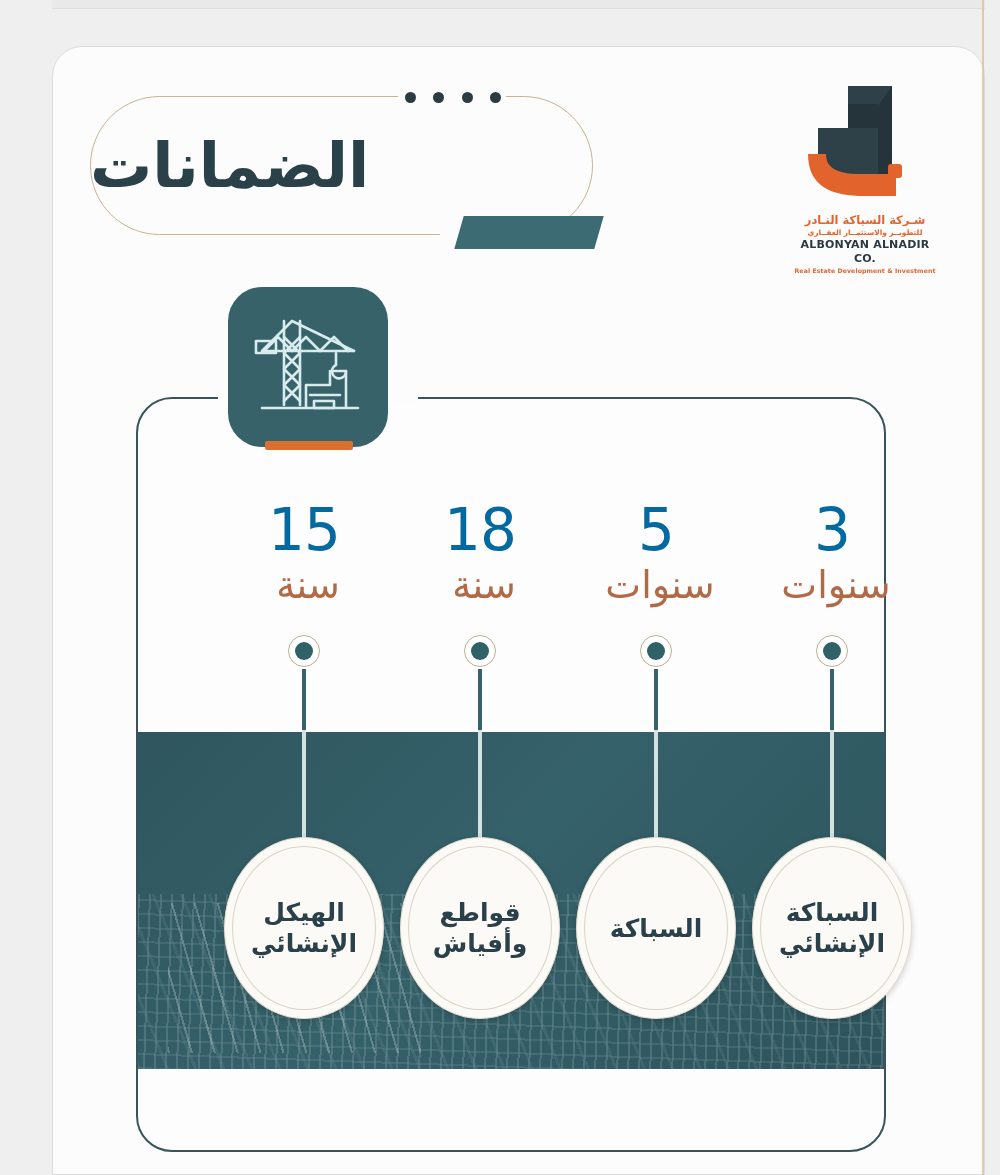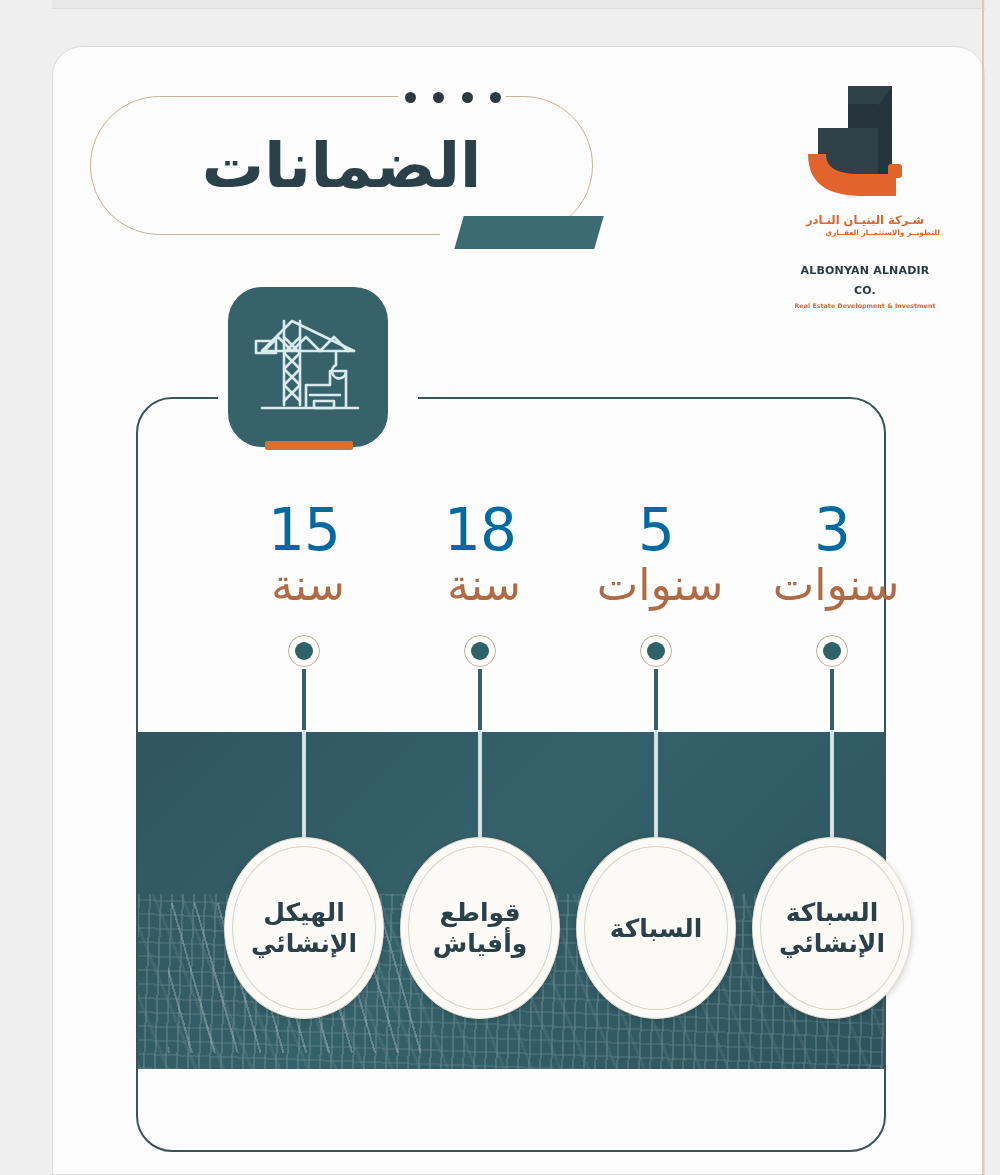--- a/index.html
+++ b/index.html
@@ -87,21 +87,21 @@
     border-radius: 50%;
     background: #2c3b42;
   }
   .title-text {
     position: absolute;
     left: 90px;
     top: 120px;
     width: 503px;
     height: 92px;
     line-height: 92px;
-    text-align: center;
+    text-align: left;
     font-size: 62px;
     font-weight: 700;
     letter-spacing: 6px;
     color: #2b414a;
     direction: rtl;
     white-space: nowrap;
   }
   .title-slab {
     position: absolute;
     left: 459px;
@@ -129,25 +129,25 @@
     height: 215px;
   }
   .logo-mark { position: absolute; left: 0; top: 0; width: 150px; height: 155px; }
   .logo-txt  { position: absolute; left: 0; top: 152px; width: 150px; text-align: center; }
   .logo-ar1 {
     font-size: 11.5px; font-weight: 700; color: #e3632c; letter-spacing: .6px;
     direction: rtl; line-height: 13px;
   }
   .logo-ar2 {
     font-size: 7.4px; font-weight: 700; color: #e3632c; letter-spacing: .7px;
-    direction: rtl; line-height: 11px; text-align: right;
+    direction: rtl; line-height: 11px;
   }
   .logo-en1 {
     font-size: 11px; font-weight: 700; color: #2b3a41; letter-spacing: .2px;
-    direction: ltr; line-height: 20px; margin-top: 23px;
+    direction: ltr; line-height: 14px;
   }
   .logo-en2 {
     font-size: 6.2px; font-weight: 700; color: #e3632c; letter-spacing: .1px;
     direction: ltr; line-height: 10px;
   }
 
   
   .panel {
     position: absolute;
     left: 136px;
@@ -250,21 +250,21 @@
     font-weight: 400;
     color: #0369a1;
     line-height: 58px;
     direction: ltr;
     letter-spacing: -1px;
   }
   .col-unit {
     position: absolute;
     top: 164px;
     left: 8px; right: 0;
-    font-size: 44px;
+    font-size: 38px;
     font-weight: 400;
     color: #b06a46;
     line-height: 48px;
     direction: rtl;
   }
   .dot-marker {
     position: absolute;
     top: 238px;
     left: 50%;
     margin-left: -16px;
@@ -363,21 +363,21 @@
       <svg viewBox="0 0 150 155" xmlns="http://www.w3.org/2000/svg">
         <path d="M58 24 L102 24 L102 118 L58 118 Z" fill="#2e4148"></path>
         <path d="M102 24 L102 118 L88 118 L88 44 Z" fill="#24343a"></path>
         <path d="M28 66 L58 66 L58 118 L28 118 Z" fill="#2e4148"></path>
         <path d="M58 42 L88 42 L88 66 L58 66 Z" fill="#24343a"></path>
         <path d="M18 92 C18 126 44 134 74 134 L106 134 L106 112 L70 112 C44 112 36 104 36 92 Z" fill="#e3632c"></path>
         <rect x="98" y="102" width="14" height="14" rx="3" fill="#e3632c"></rect>
       </svg>
     </div>
     <div class="logo-txt">
-      <div class="logo-ar1">شـركة البنيـان النـادر</div>
+      <div class="logo-ar1">شـركة السباكة النـادر</div>
       <div class="logo-ar2">للتطويــر والاستثمــار العقــاري</div>
       <div class="logo-en1">ALBONYAN ALNADIR CO.</div>
       <div class="logo-en2">Real Estate Development &amp; Investment</div>
     </div>
   </div>
 
   <div class="panel">
     <div class="band"></div>
   </div>
   <div class="panel-gap"></div>

